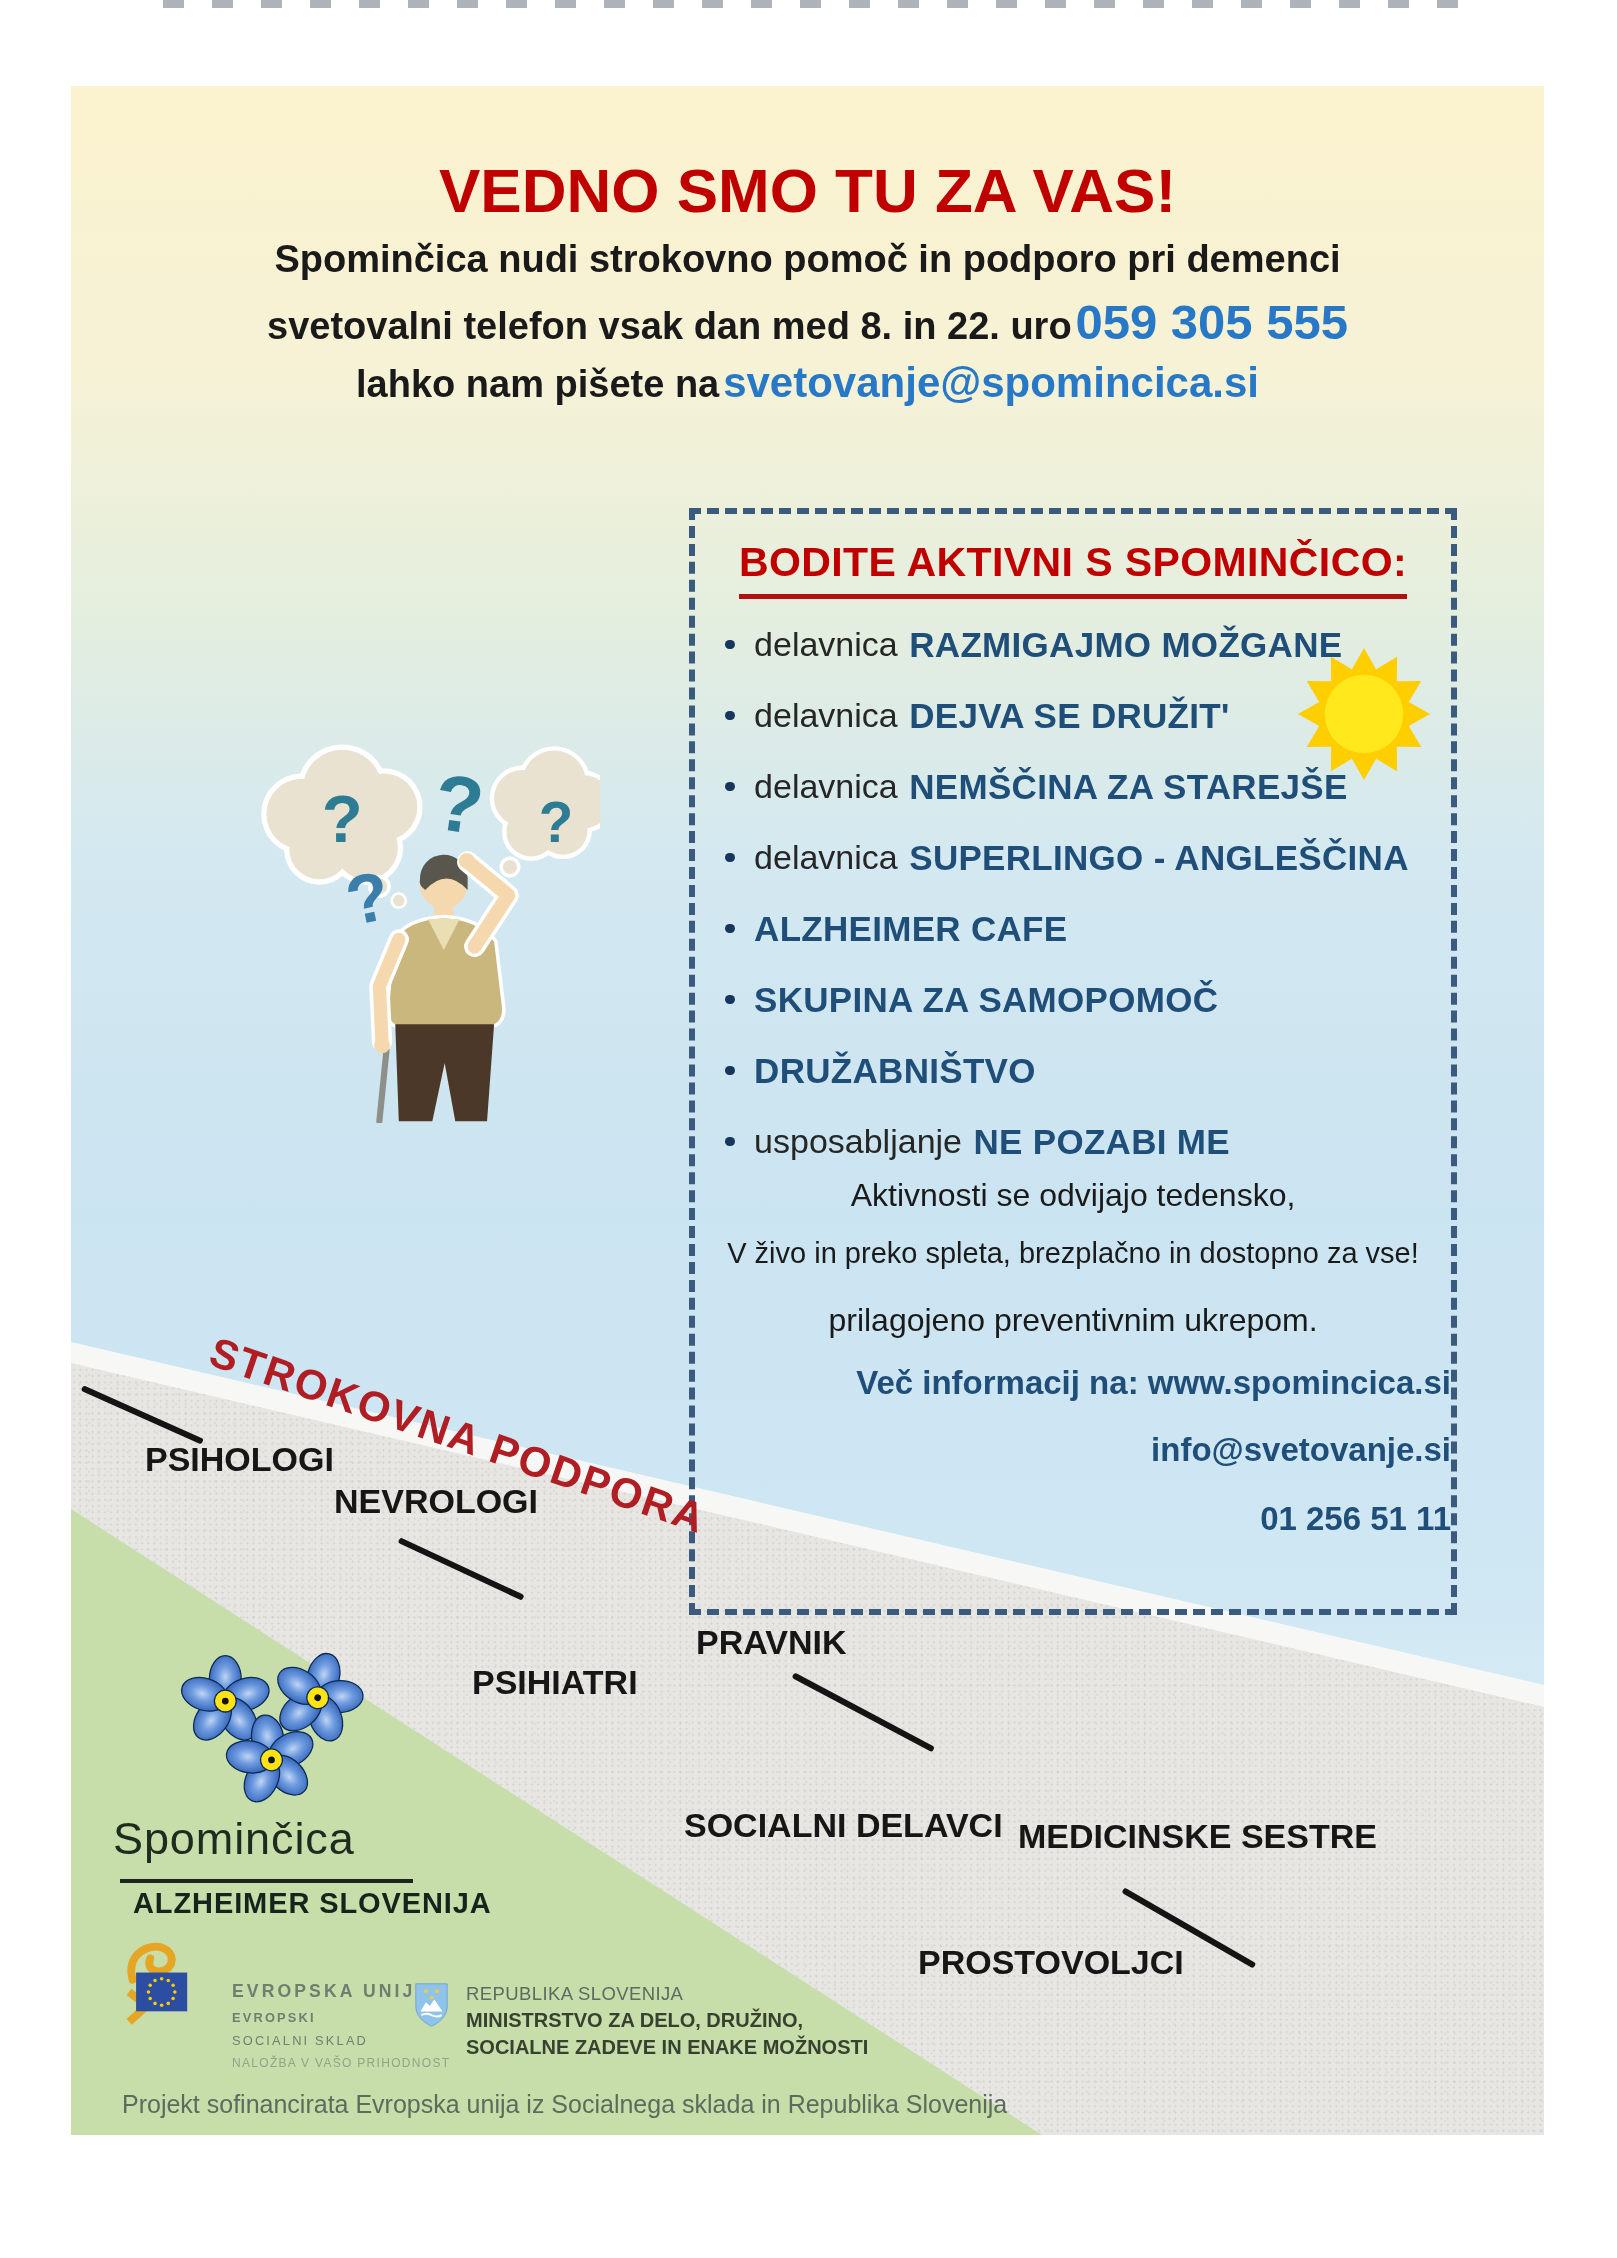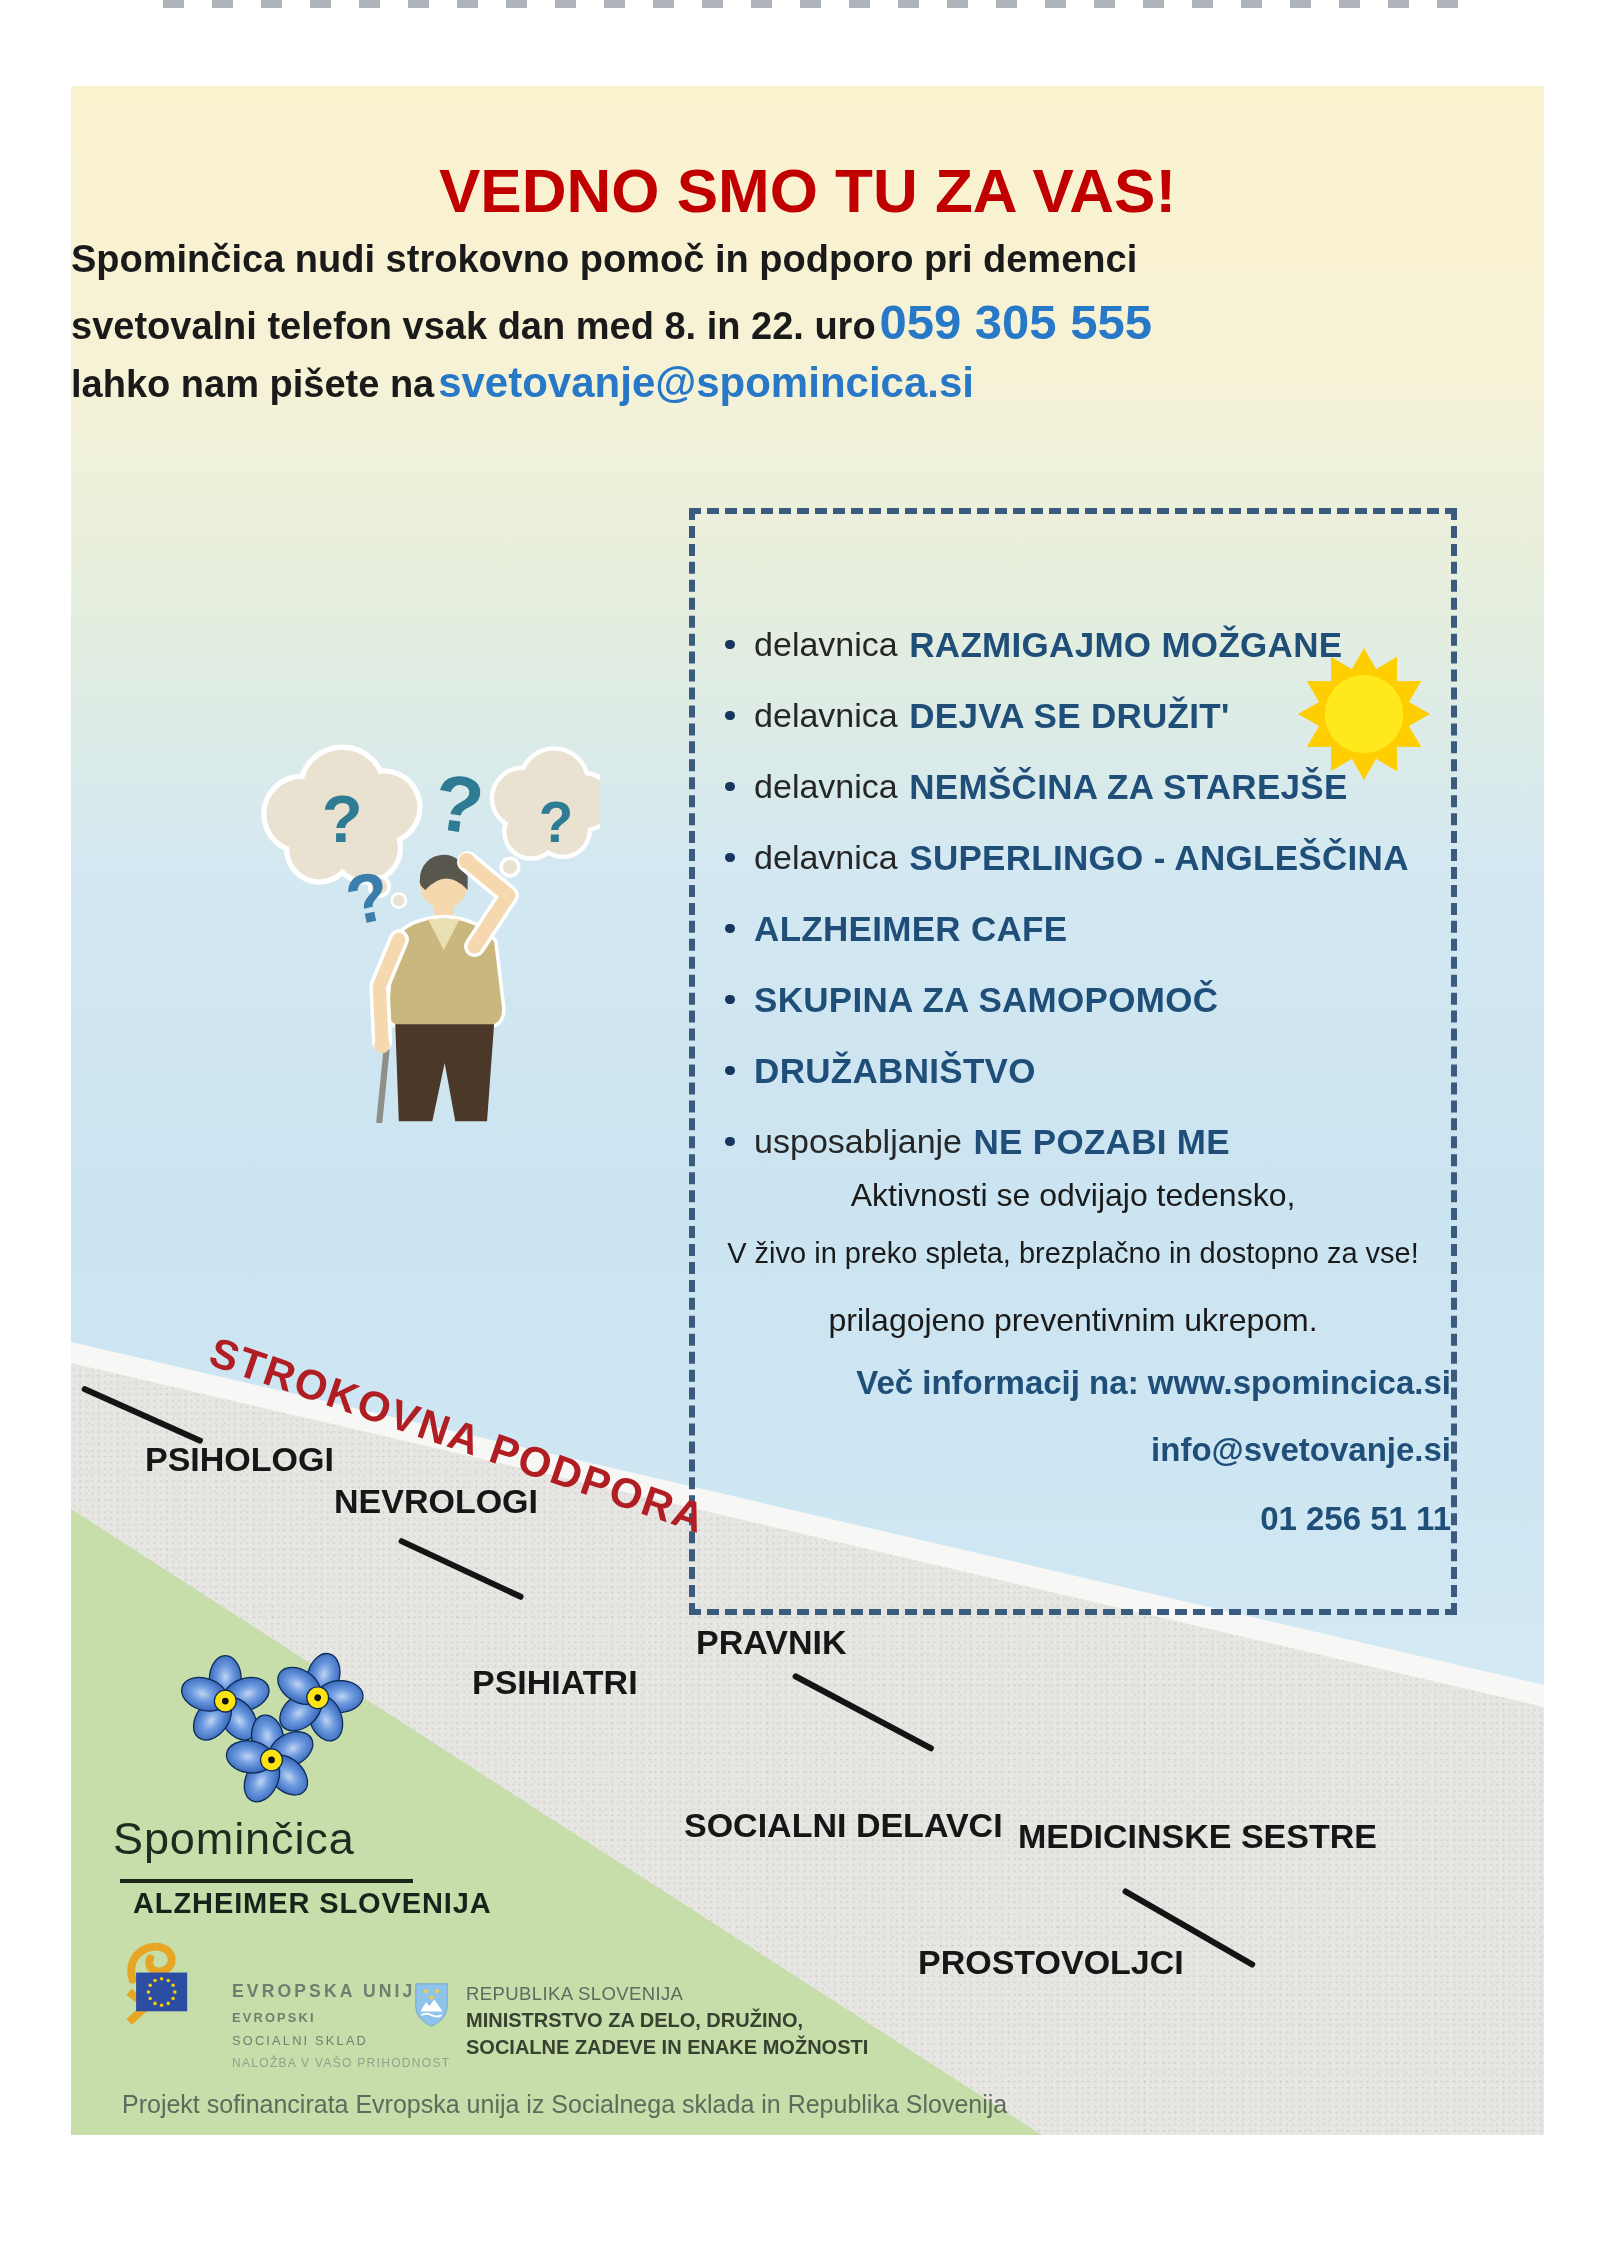--- a/index.html
+++ b/index.html
@@ -16,21 +16,21 @@
   .gray-band{position:absolute;inset:0;background-color:#E7E6E2;
        background-image:radial-gradient(rgba(60,60,55,.10) 1.1px,transparent 1.1px),
                         radial-gradient(rgba(60,60,55,.07) 0.9px,transparent 0.9px);
        background-size:6.2px 6.2px,9.7px 9.7px;background-position:0 0,3.5px 5.3px;
        clip-path:polygon(0 1277px,1473px 1621px,1473px 2049px,971px 2049px,0 1423px);}
   .green-wedge{position:absolute;inset:0;background:#C7DDAA;
        clip-path:polygon(0 1423px,971px 2049px,0 2049px);}
 
   .title{position:absolute;top:69px;left:0;width:100%;margin:0;text-align:center;
        font-size:62px;font-weight:bold;color:#C00000;letter-spacing:0;}
-  .intro{position:absolute;left:0;width:100%;color:#1a1a1a;}
+  .intro{position:absolute;left:0;width:100%;text-align:center;color:#1a1a1a;}
   .intro .b{font-size:38px;font-weight:bold;}
   .intro.l1{top:152px;font-size:38px;font-weight:bold;}
   .intro.l2{top:208px;}
   .intro.l3{top:273px;}
   .phone-top{font-size:49px;font-weight:bold;color:#2878C8;}
   .email-top{font-size:42px;font-weight:bold;color:#2878C8;}
 
   .man-svg{position:absolute;left:176px;top:631px;width:353px;height:406px;}
   .sun-svg{position:absolute;left:1226px;top:561px;width:134px;height:134px;}
 
@@ -166,20 +166,23 @@
       <polyline points="172,252 150,305 153,368" fill="none" stroke="#ffffff" stroke-width="23" stroke-linecap="round" stroke-linejoin="round"></polyline>
       <polyline points="172,252 150,305 153,368" fill="none" stroke="#F6D8AE" stroke-width="15" stroke-linecap="round" stroke-linejoin="round"></polyline>
       <polyline points="258,260 296,202 250,164" fill="none" stroke="#ffffff" stroke-width="24" stroke-linecap="round" stroke-linejoin="round"></polyline>
       <polyline points="258,260 296,202 250,164" fill="none" stroke="#F6D8AE" stroke-width="16" stroke-linecap="round" stroke-linejoin="round"></polyline>
       <circle cx="153" cy="372" r="9" fill="#F6D8AE"></circle>
       <circle cx="249" cy="163" r="9" fill="#F6D8AE"></circle>
     </g>
   </svg>
 
   <div class="activities-box">
+    <div class="box-heading">
+      <span>BODITE AKTIVNI S SPOMINČICO:</span>
+    </div>
     <ul class="act-list">
       <li>
         <span class="act-prefix">delavnica</span>
         <span class="act-name">RAZMIGAJMO MOŽGANE</span>
         </li>
       <li>
         <span class="act-prefix">delavnica</span>
         <span class="act-name">DEJVA SE DRUŽIT'</span>
         </li>
       <li>

